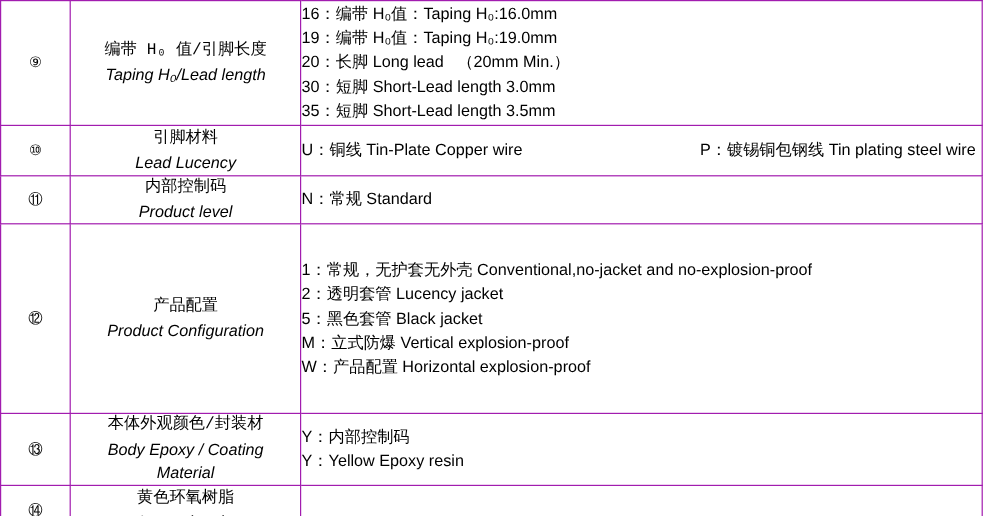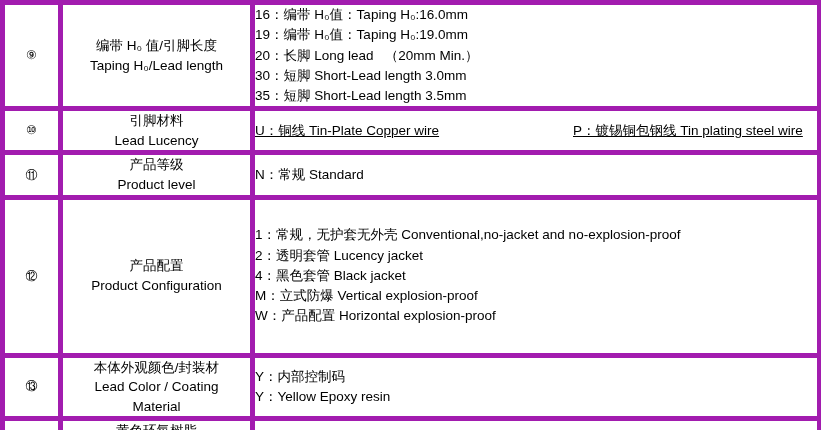--- a/index.html
+++ b/index.html
@@ -14,21 +14,21 @@
     color: #000000;
     overflow: hidden;
   }
   .spec-table {
     border-collapse: collapse;
     width: 819px;
     margin: 0;
     table-layout: fixed;
   }
   .spec-table td {
-    border: 5px solid #a21caf;
+    border: 1px solid #a21caf;
     vertical-align: middle;
     padding: 0;
   }
   .col-idx { width: 58px; }
   .col-label { width: 192px; }
   .col-desc { width: 567px; }
 
   .idx-cell {
     text-align: center;
     font-size: 12px;
@@ -36,41 +36,42 @@
   }
   .label-cell {
     text-align: center;
     font-size: 13.5px;
     line-height: 1.45;
     padding: 4px 4px;
   }
   .label-cell .cn {
     display: block;
     white-space: nowrap;
+    font-family: Liberation Mono, monospace;
   }
   .label-cell .en {
     display: block;
     white-space: nowrap;
+    font-style: italic;
   }
   .desc-cell {
     padding: 6px 0 6px 10px;
     font-size: 13.5px;
     line-height: 1.5;
     text-align: left;
   }
   .desc-line {
     white-space: pre;
   }
   .row-two-col {
     display: flex;
     align-items: flex-end;
-    text-decoration: underline;
   }
   .row-two-col .c1 { width: 318px; }
-  .row-two-col .c2 { flex: 1; }
+  .row-two-col .c2 { flex: 1; margin-left: 14px; }
 
   
   .r-taping { height: 104px; }
   .r-lead   { height: 42px; }
   .r-level  { height: 36px; }
   .r-config { height: 158px; }
   .r-body   { height: 56px; }
   .r-intern { height: 42px; }
 </style>
 </head>
@@ -109,48 +110,48 @@
         <div class="row-two-col">
           <div class="c1 desc-line">U：铜线 Tin-Plate Copper wire</div>
           <div class="c2 desc-line">P：镀锡铜包钢线 Tin plating steel wire</div>
         </div>
       </td>
     </tr>
 
     <tr class="r-level">
       <td class="idx-cell">⑪</td>
       <td class="label-cell">
-        <span class="cn">产品等级</span>
+        <span class="cn">内部控制码</span>
         <span class="en">Product level</span>
       </td>
       <td class="desc-cell">
         <div class="desc-line">N：常规 Standard</div>
       </td>
     </tr>
 
     <tr class="r-config">
       <td class="idx-cell">⑫</td>
       <td class="label-cell">
         <span class="cn">产品配置</span>
         <span class="en">Product Configuration</span>
       </td>
       <td class="desc-cell">
         <div class="desc-line">1：常规，无护套无外壳 Conventional,no-jacket and no-explosion-proof</div>
         <div class="desc-line">2：透明套管 Lucency jacket</div>
-        <div class="desc-line">4：黑色套管 Black jacket</div>
+        <div class="desc-line">5：黑色套管 Black jacket</div>
         <div class="desc-line">M：立式防爆 Vertical explosion-proof</div>
         <div class="desc-line">W：产品配置 Horizontal explosion-proof</div>
       </td>
     </tr>
 
     <tr class="r-body">
       <td class="idx-cell">⑬</td>
       <td class="label-cell">
         <span class="cn">本体外观颜色/封装材</span>
-        <span class="en">Lead Color / Coating</span>
+        <span class="en">Body Epoxy / Coating</span>
         <span class="en">Material</span>
       </td>
       <td class="desc-cell">
         <div class="desc-line">Y：内部控制码</div>
         <div class="desc-line">Y：Yellow Epoxy resin</div>
       </td>
     </tr>
 
     <tr class="r-intern">
       <td class="idx-cell">⑭</td>

